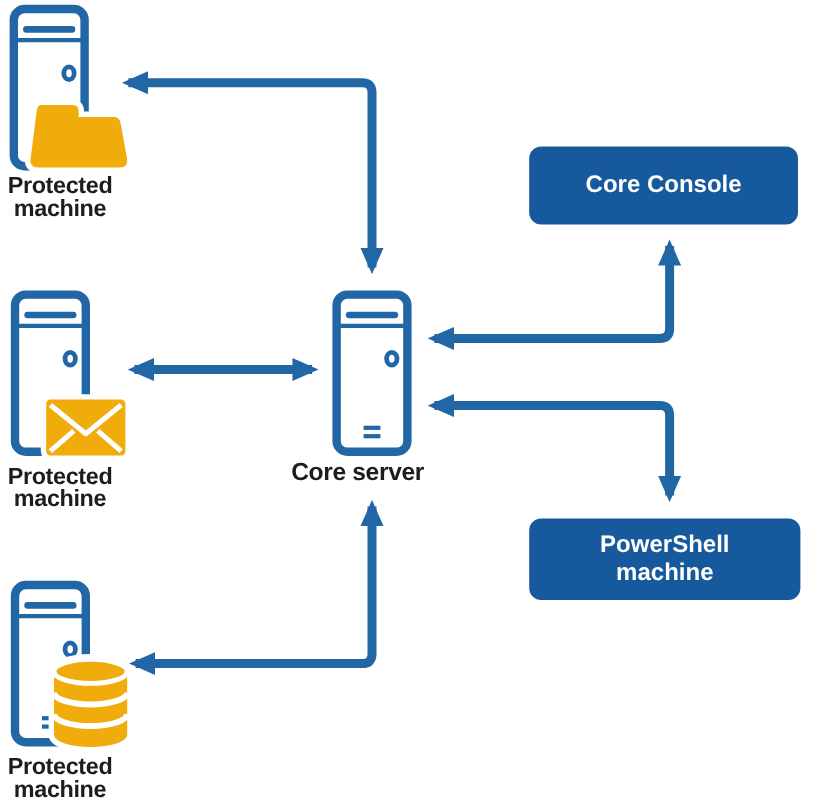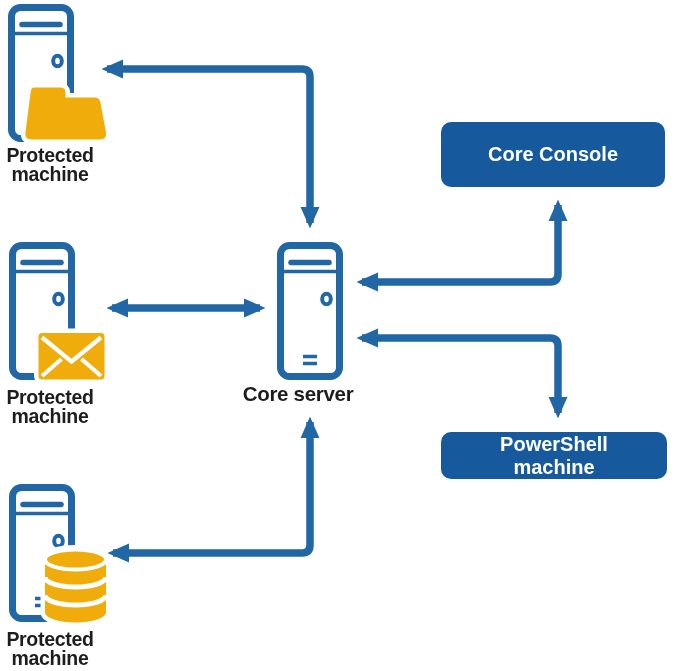--- a/index.html
+++ b/index.html
@@ -16,21 +16,21 @@
   .label span{display:block;}
   .core-label{font-size:20.5px;}
   .node-box{
     position:absolute;background:#17599D;border-radius:10px;
     color:#ffffff;font-weight:bold;font-size:20px;line-height:23px;
     display:flex;flex-direction:column;align-items:center;justify-content:center;
     text-align:center;
   }
   .node-box span{display:block;}
   #box-console{left:441px;top:122px;width:224px;height:65px;}
-  #box-powershell{left:441px;top:432px;width:226px;height:47px;}
+  #box-powershell{left:441px;top:432px;width:226px;height:68px;}
   #label-m1{left:-3px;top:146px;width:106px;}
   #label-m2{left:-3px;top:388px;width:106px;}
   #label-m3{left:-3px;top:630px;width:106px;}
   #label-core{left:236px;top:384px;width:124px;}
 </style>
 </head>
 <body>
 
 <div class="canvas">
 

